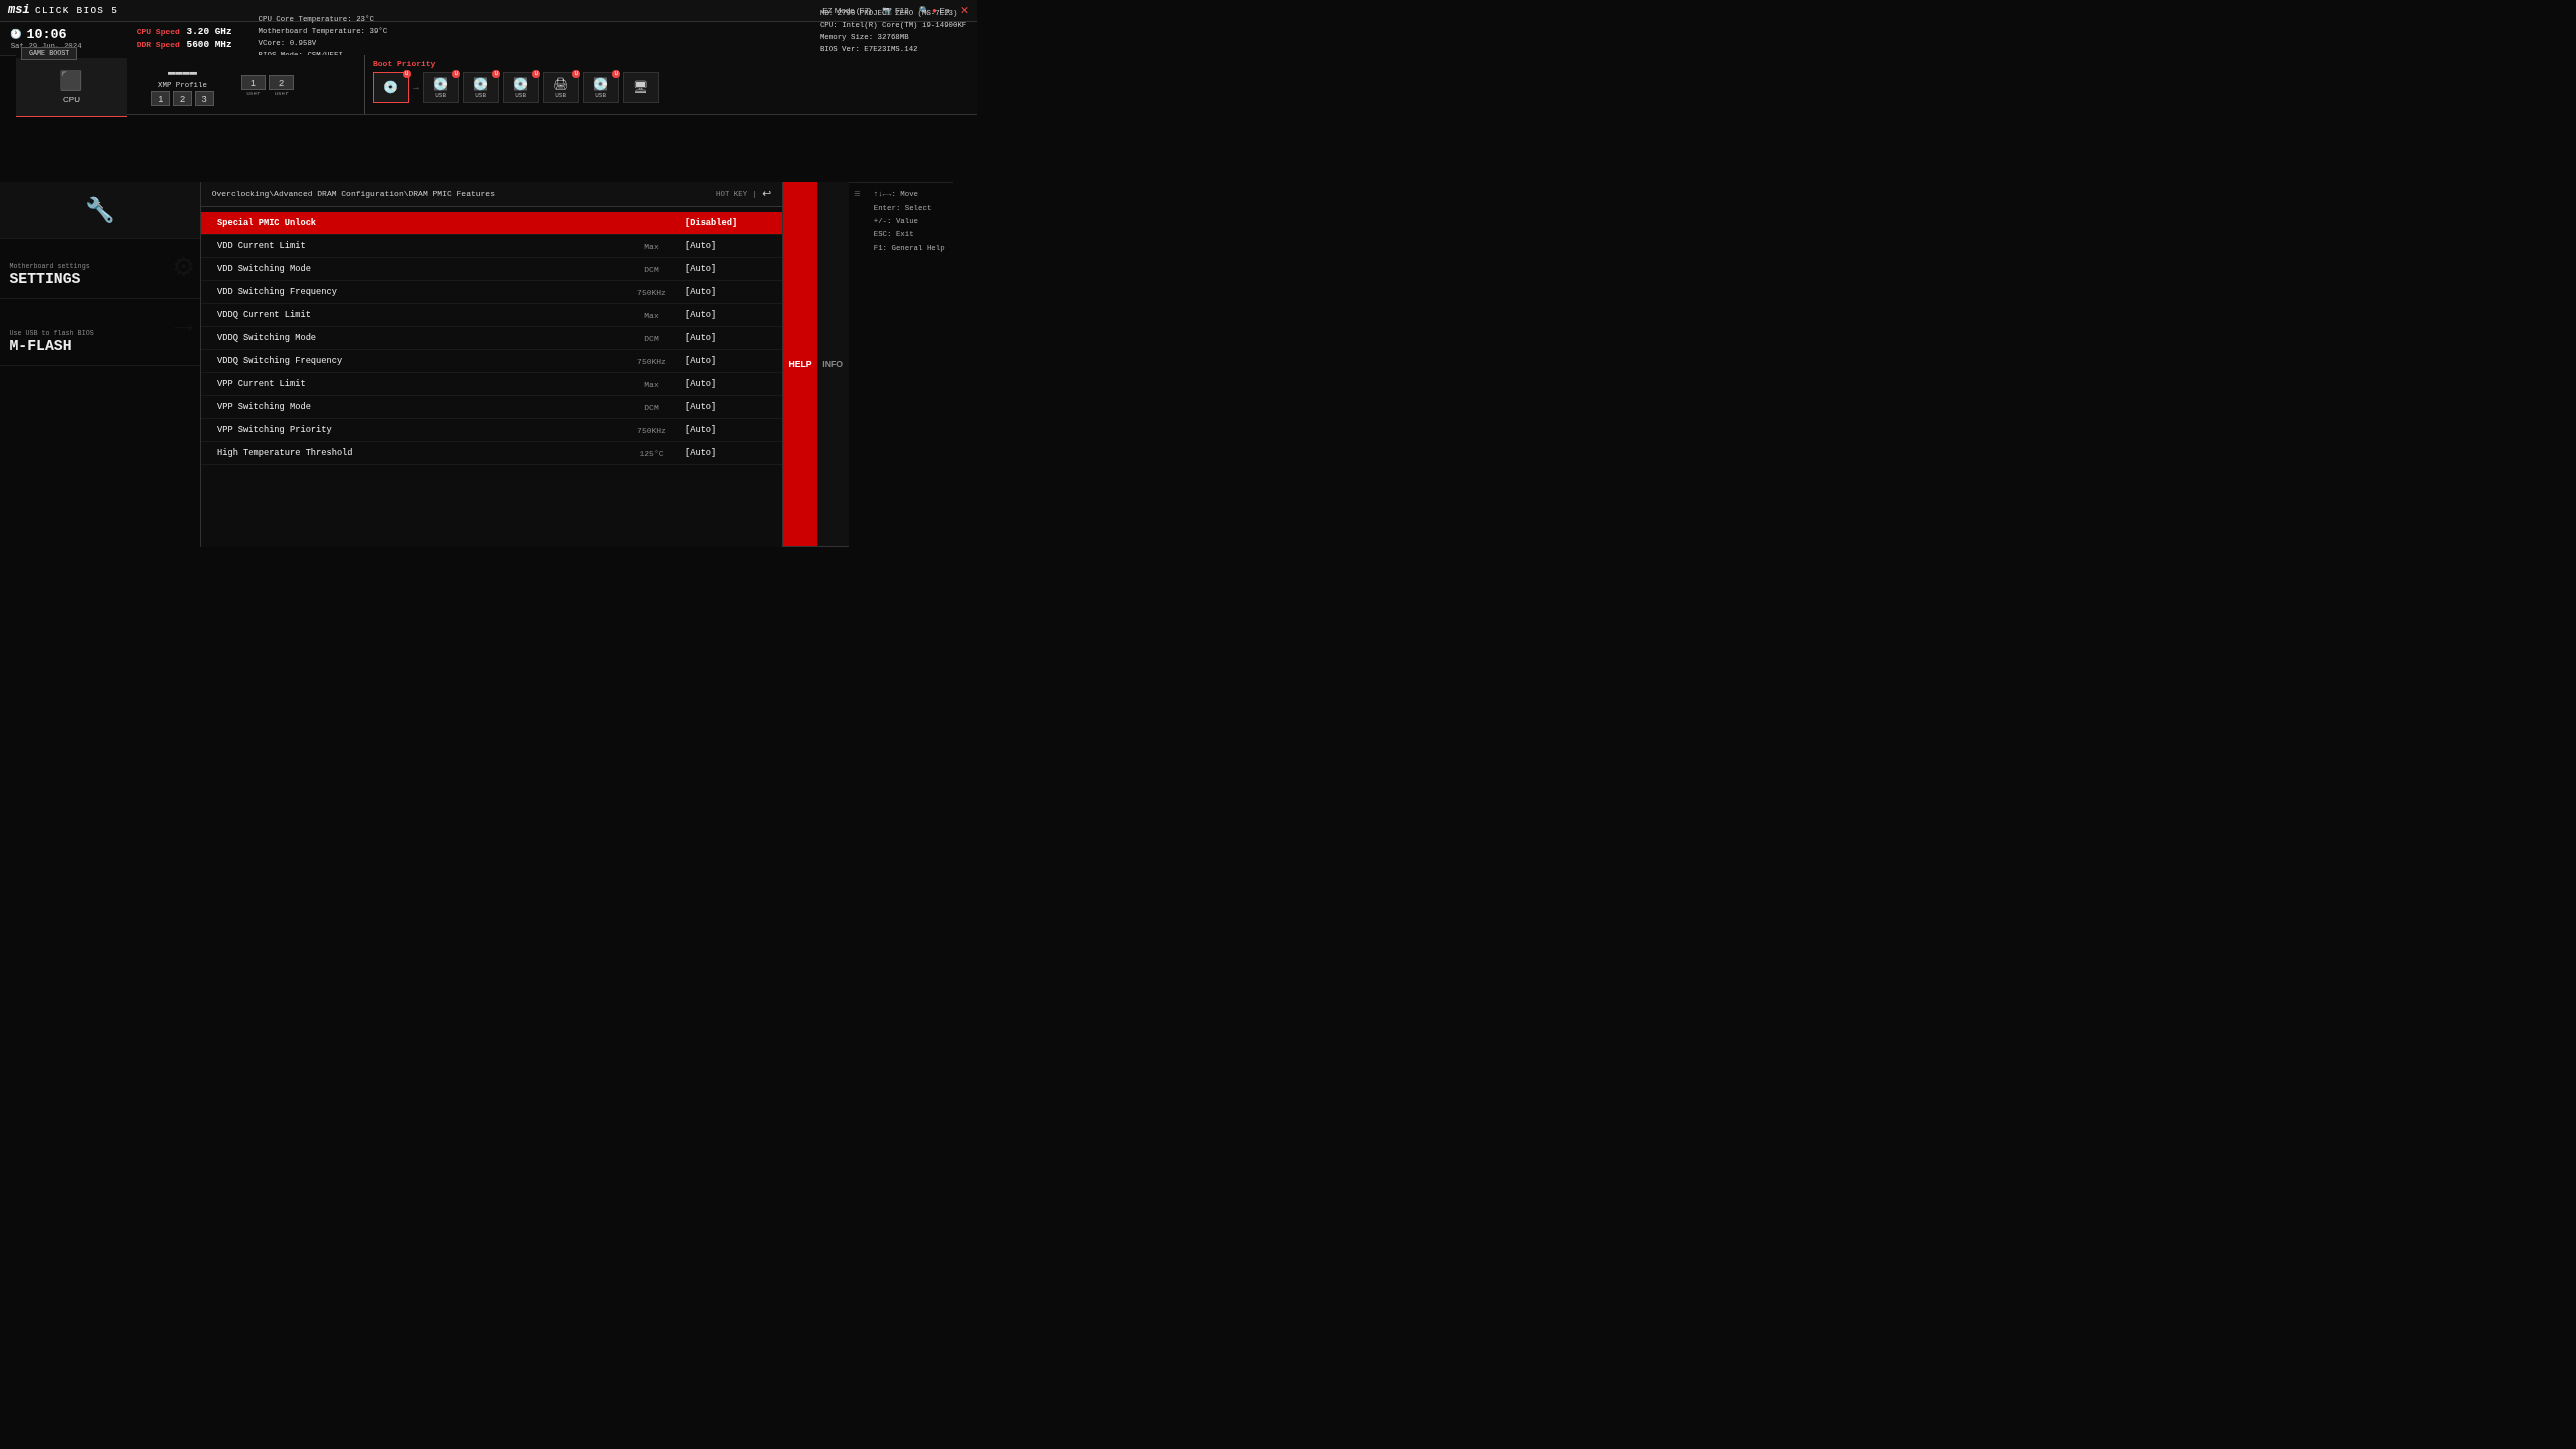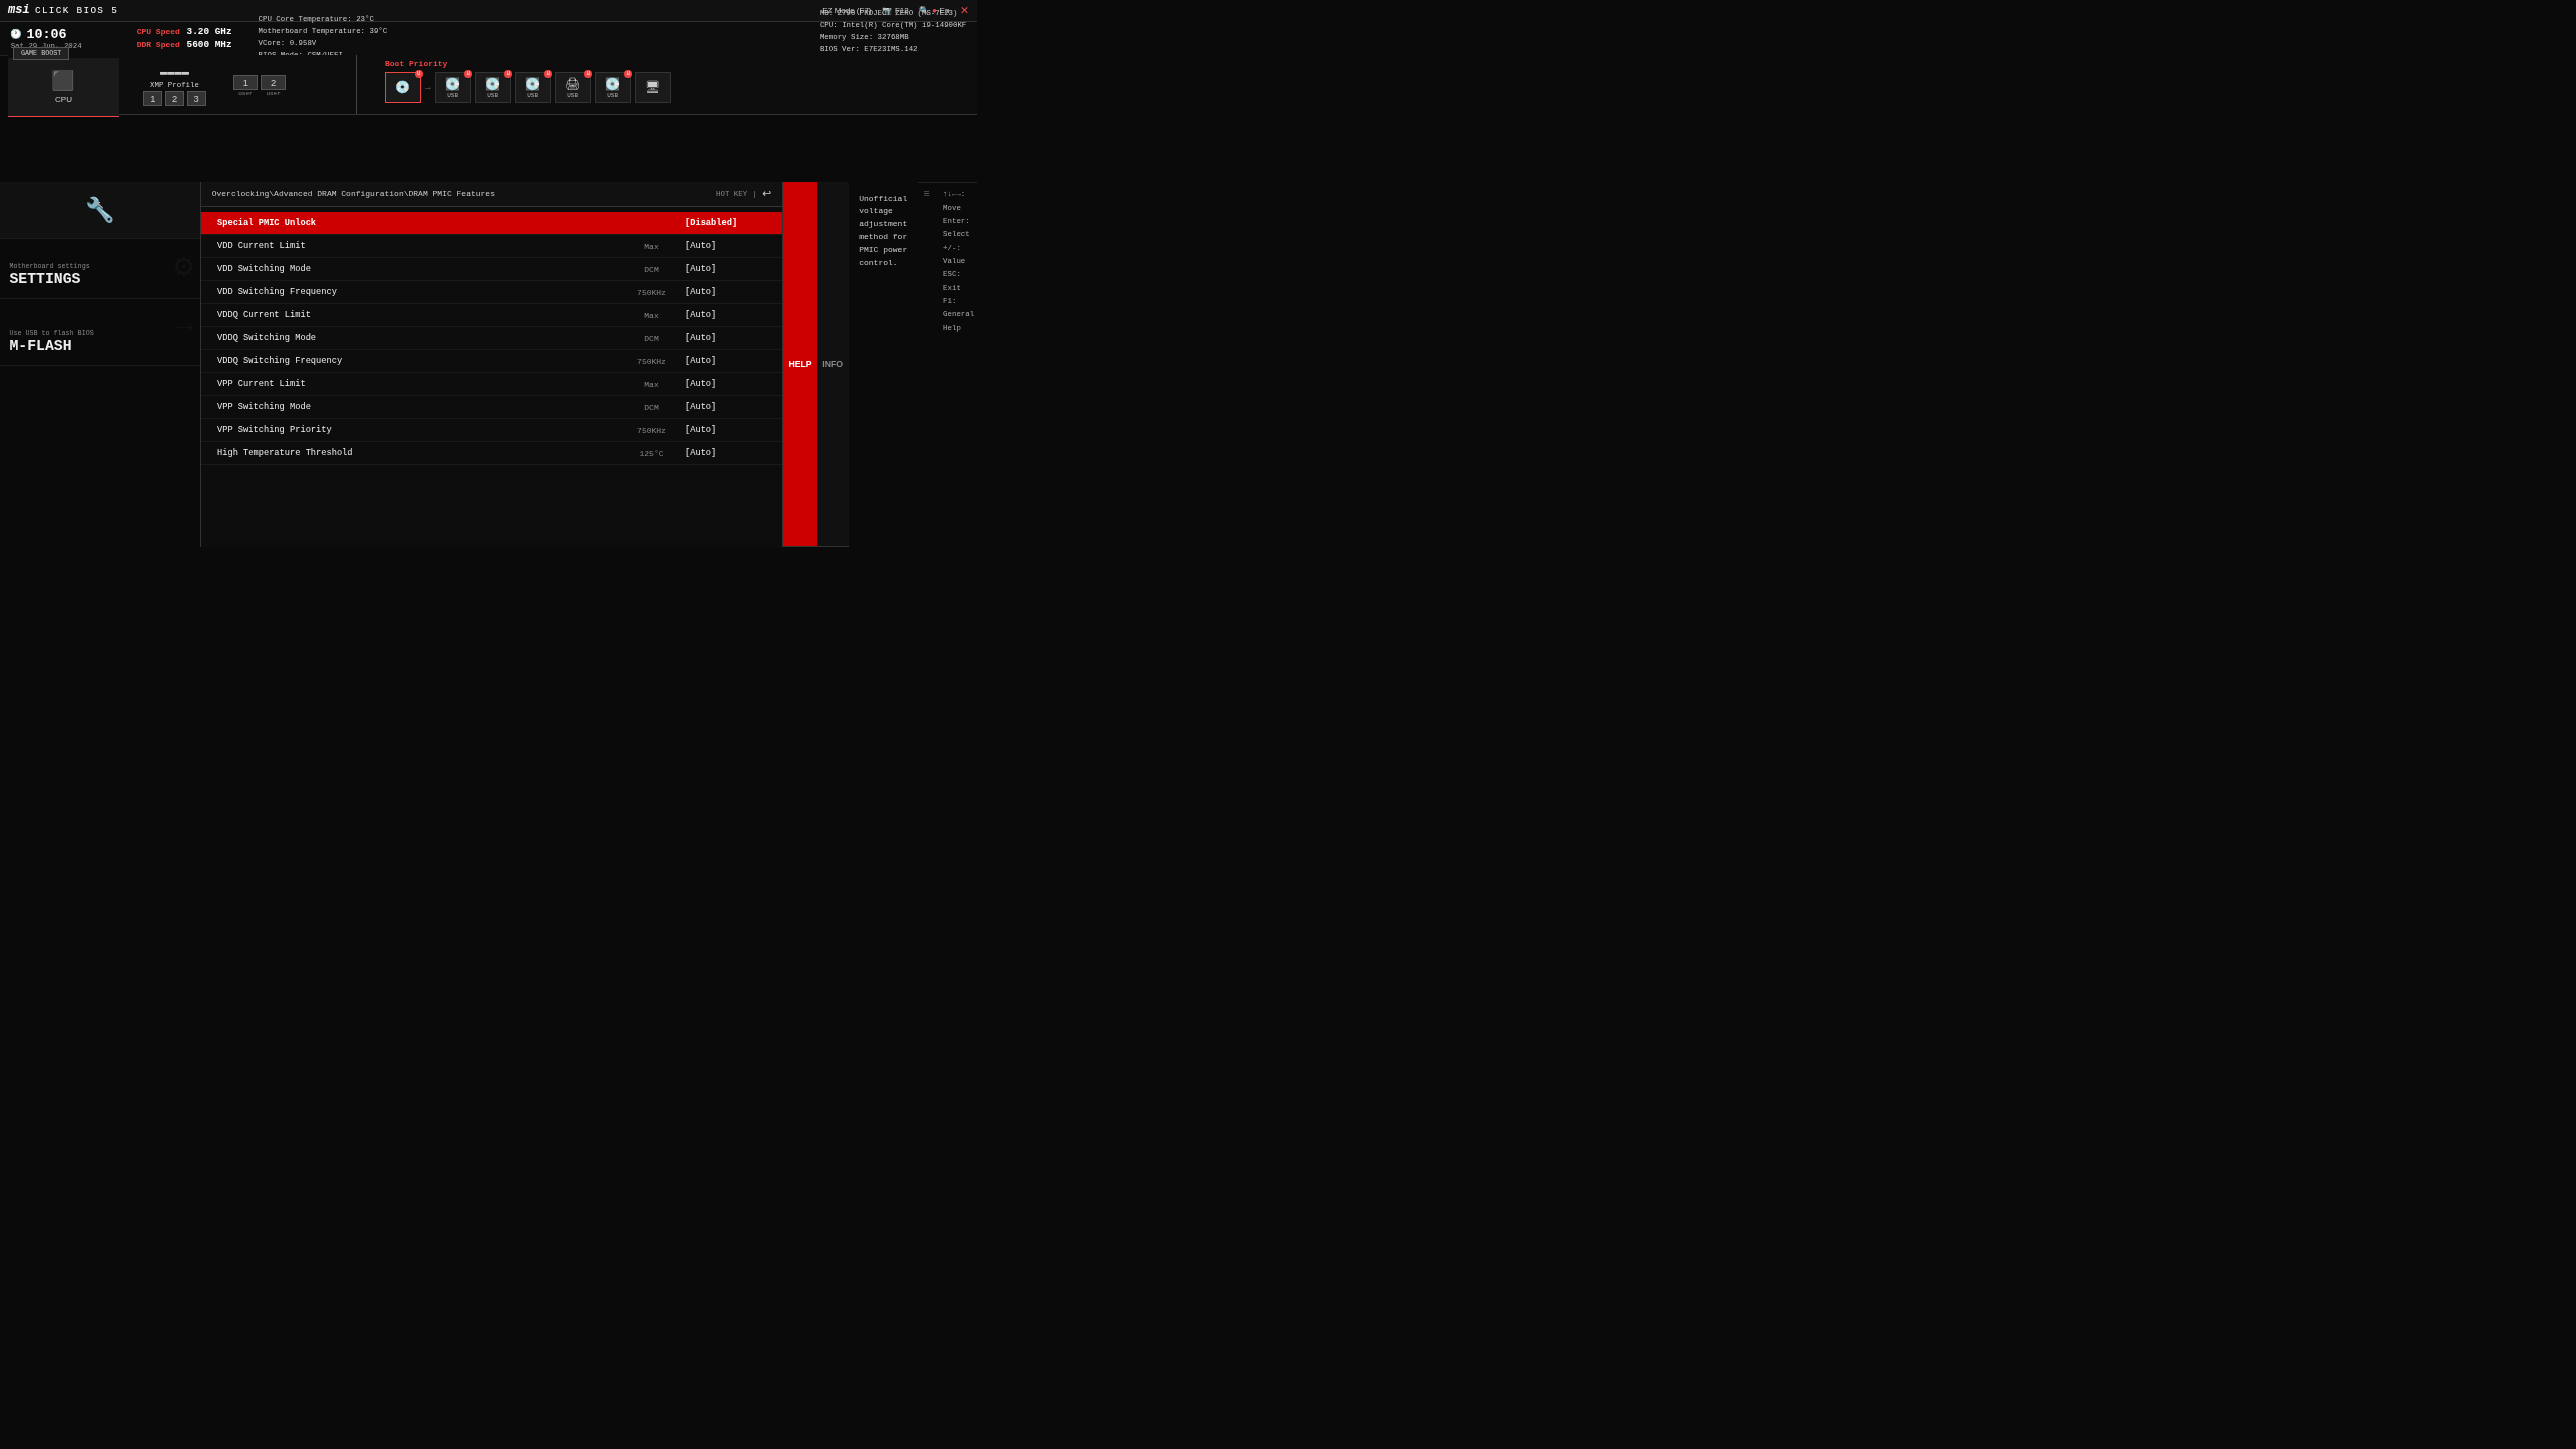--- a/index.html
+++ b/index.html
@@ -440,21 +440,21 @@
       <span>BIOS Ver:</span>
       <span>E7E23IMS.142</span>
     </div>
     <div>
       <span>BIOS Build Date:</span>
       <span>05/29/2024</span>
     </div>
   </div>
 </div>
 
-<div style="position:absolute;top:55px;left:8px;right:0;height:60px;display:flex;background:#0d0d0d;border-bottom:0.7px solid #333;gap:20px;">
+<div style="position:absolute;top:55px;left:16px;right:0;height:60px;display:flex;background:#0d0d0d;border-bottom:0.7px solid #333;">
 
   <div style="position:relative;width:349px;display:flex;flex-direction:column;border-right:0.7px solid #444;">
     <div style="background:#222;border:0.7px solid #555;color:#ccc;font-size:6.7px;padding:1.3px 6.7px;display:inline-block;position:absolute;top:-8px;left:5.4px;z-index:10;">GAME BOOST</div>
     <div style="display:flex;height:100%;padding-top:2.7px;">
       <button id="cpu-btn">
         <span class="cpu-icon">⬛</span>
         <span style="font-size:8px;">CPU</span>
       </button>
       <div style="display:flex;flex-direction:column;align-items:center;justify-content:center;width:111px;">
         <div style="display:flex;gap:2.7px;align-items:center;font-size:13.4px;margin-bottom:1.3px;">
@@ -618,23 +618,20 @@
           <span class="setting-value">[Auto]</span>
         </div>
       </div>
   </div>
 
   <div id="right-panel">
     <div id="help-info-tabs">
       <button class="help-tab active">HELP</button>
       <button class="help-tab inactive">INFO</button>
     </div>
-    <div id="help-content">
-      <span>Unofficial voltage adjustment method for PMIC power control.</span>
-    </div>
     <div id="scroll-indicator">≡</div>
     <div id="key-help">
     <div>↑↓←→:  Move</div>
         <div>Enter: Select</div>
         <div>+/-:  Value</div>
         <div>ESC:  Exit</div>
         <div>F1: General Help</div>
       </div>
   </div>
 

